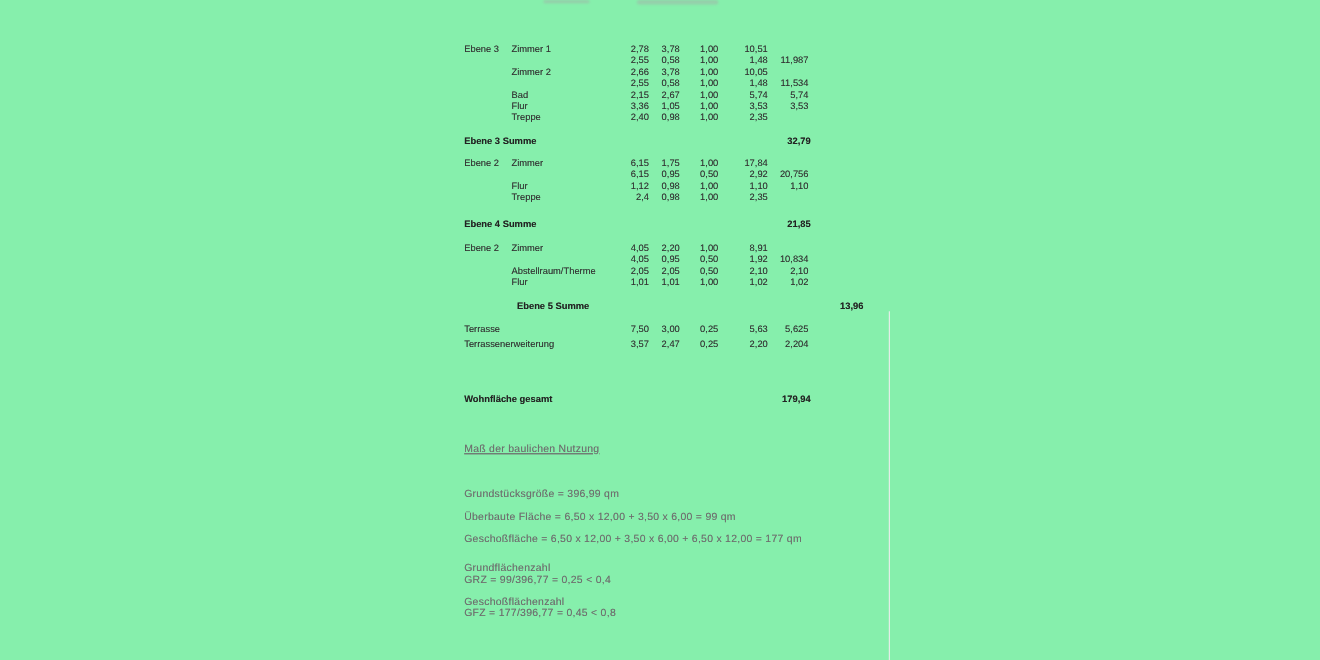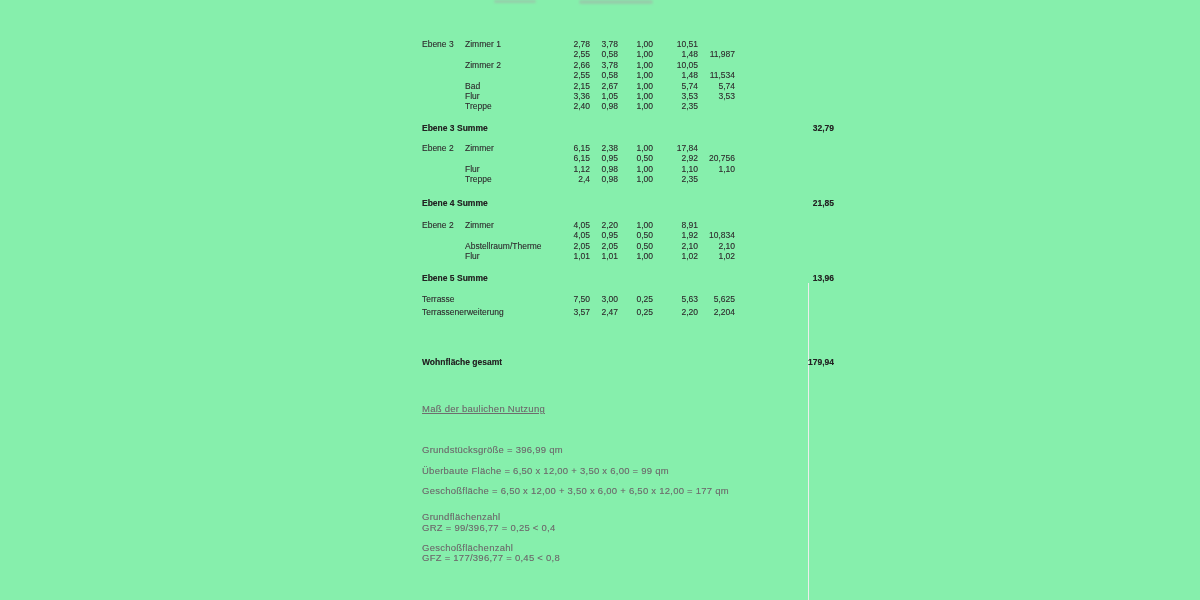--- a/index.html
+++ b/index.html
@@ -50,21 +50,21 @@
   .cell-room  { width: 98px; overflow: visible; white-space: nowrap; }
   .cell-num   { text-align: right; }
   .c1 { width: 27px; }
   .c2 { width: 28px; }
   .c3 { width: 35px; }
   .c4 { width: 45px; }
   .c5 { width: 37px; }
   .summe-row, .total-row {
     position: absolute;
     left: 422px;
-    width: 412px;
+    width: 315px;
     display: flex;
     justify-content: space-between;
     font-size: 8.5px;
     white-space: nowrap;
     text-shadow: 0 0 0.4px rgba(40,40,40,0.45);
   }
   .summe-label, .total-label { font-weight: 700; color: #222222; }
   .summe-value.bold, .total-value { font-weight: 700; color: #222222; }
   .summe-value.normal { font-weight: 400; color: #333333; }
   
@@ -156,21 +156,21 @@
       </div>
       <div class="summe-row" style="top: 122.5px;">
         <span class="summe-label">Ebene 3 Summe</span>
         <span class="summe-value bold">32,79</span>
       </div>
       <div class="section" style="top: 143px;">
         <div class="trow" style="height: 10.4px;">
           <div class="cell-level">Ebene 2</div>
           <div class="cell-room">Zimmer</div>
           <div class="cell-num c1">6,15</div>
-          <div class="cell-num c2">2,38</div>
+          <div class="cell-num c2">1,75</div>
           <div class="cell-num c3">1,00</div>
           <div class="cell-num c4">17,84</div>
           <div class="cell-num c5"></div>
         </div>
         <div class="trow" style="height: 10.4px;">
           <div class="cell-level"></div>
           <div class="cell-room"></div>
           <div class="cell-num c1">6,15</div>
           <div class="cell-num c2">0,95</div>
           <div class="cell-num c3">0,50</div>
@@ -231,21 +231,21 @@
         <div class="trow" style="height: 10.4px;">
           <div class="cell-level"></div>
           <div class="cell-room">Flur</div>
           <div class="cell-num c1">1,01</div>
           <div class="cell-num c2">1,01</div>
           <div class="cell-num c3">1,00</div>
           <div class="cell-num c4">1,02</div>
           <div class="cell-num c5">1,02</div>
         </div>
       </div>
-      <div class="summe-row" style="top: 272.5px;">
+      <div class="summe-row" style="top: 272.5px; margin-left: 48px;">
         <span class="summe-label">Ebene 5 Summe</span>
         <span class="summe-value bold">13,96</span>
       </div>
       <div class="section" style="top: 293.5px;">
         <div class="trow" style="height: 13px;">
           <div class="cell-level">Terrasse</div>
           <div class="cell-room"></div>
           <div class="cell-num c1">7,50</div>
           <div class="cell-num c2">3,00</div>
           <div class="cell-num c3">0,25</div>

